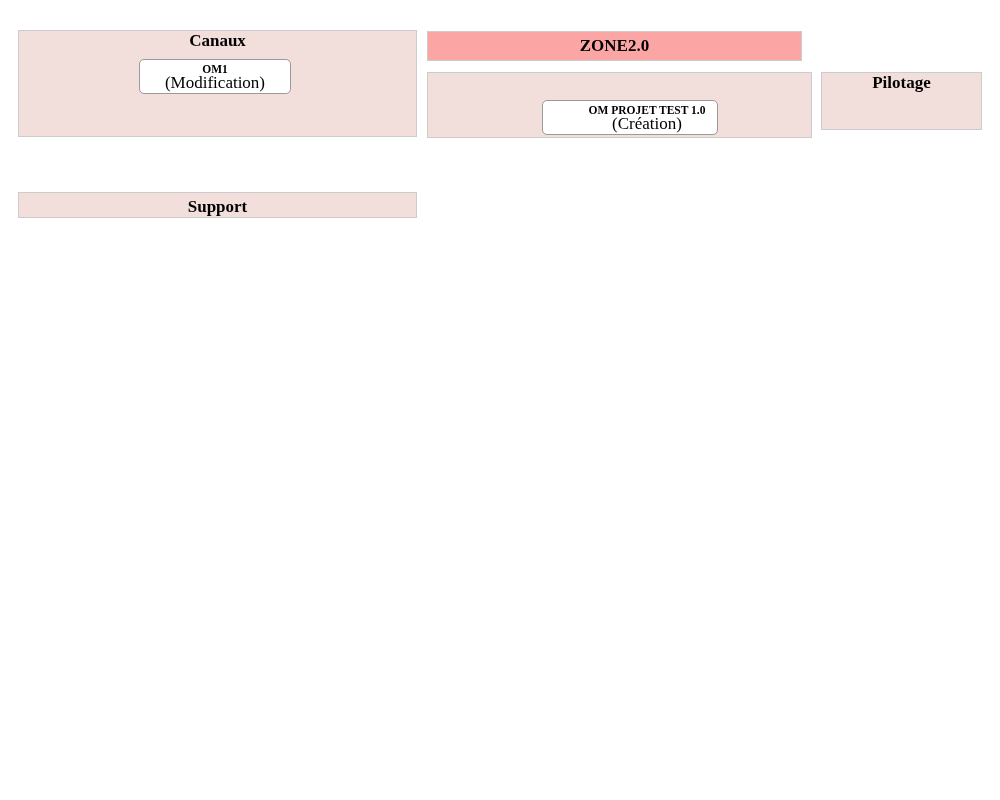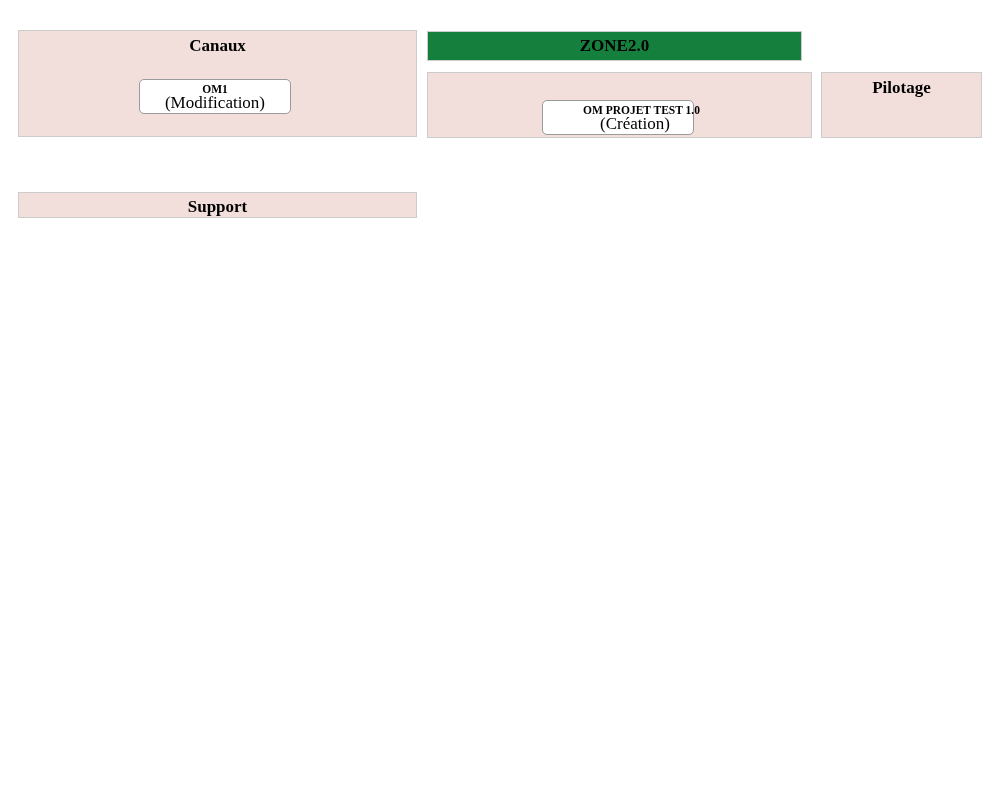--- a/index.html
+++ b/index.html
@@ -26,37 +26,36 @@
   }
 
   
   .block {
     position: absolute;
     box-sizing: border-box;
     border: 1px solid #cccccc;
     background: #f2dfdc;
   }
   .block.gray {
-    background: #15803d;
+    background: #fca5a5;
   }
   .block-title {
     display: block;
     width: 100%;
     text-align: center;
     font-weight: bold;
     font-size: 17px;
     line-height: 20px;
     letter-spacing: 0px;
     color: #000000;
   }
   .block.bar .block-title {
     padding-top: 4px;
   }
   .block.panel .block-title {
-    padding-top: 5px;
   }
 
   
   .card {
     position: absolute;
     box-sizing: border-box;
     background: #ffffff;
     border: 1px solid #9a9a9a;
     border-radius: 5px;
     text-align: center;
@@ -75,26 +74,26 @@
     font-size: 17px;
     line-height: 13px;
     white-space: nowrap;
   }
 
   
   #blk-canaux      { left: 18px;  top: 30px;  width: 399px; height: 107px; }
   #blk-zone        { left: 427px; top: 31px;  width: 375px; height: 30px;  }
   #blk-echange     { left: 811px; top: 31px;  width: 171px; height: 30px;  }
   #blk-transverse  { left: 427px; top: 72px;  width: 385px; height: 66px;  }
-  #blk-pilotage    { left: 821px; top: 72px;  width: 161px; height: 66px;  }
+  #blk-pilotage    { left: 821px; top: 72px;  width: 161px; height: 58px;  }
   #blk-referentiels{ left: 18px;  top: 151px; width: 964px; height: 29px;  }
   #blk-support     { left: 18px;  top: 192px; width: 399px; height: 26px;  }
 
-  #card-om1        { left: 120px; top: 28px;  width: 152px; margin-top: 20px; }
-  #card-omprojet   { left: 114px; top: 27px;  width: 152px; padding-left: 40px; }
+  #card-om1        { left: 120px; top: 28px;  width: 152px; }
+  #card-omprojet   { left: 114px; top: 27px;  width: 176px; padding-left: 40px; }
 </style>
 </head>
 <body>
 
 <div class="canvas">
 
   <div class="block panel" id="blk-canaux">
     <span class="block-title">Canaux</span>
     <div class="card" id="card-om1">
       <span class="card-name">OM1</span>

